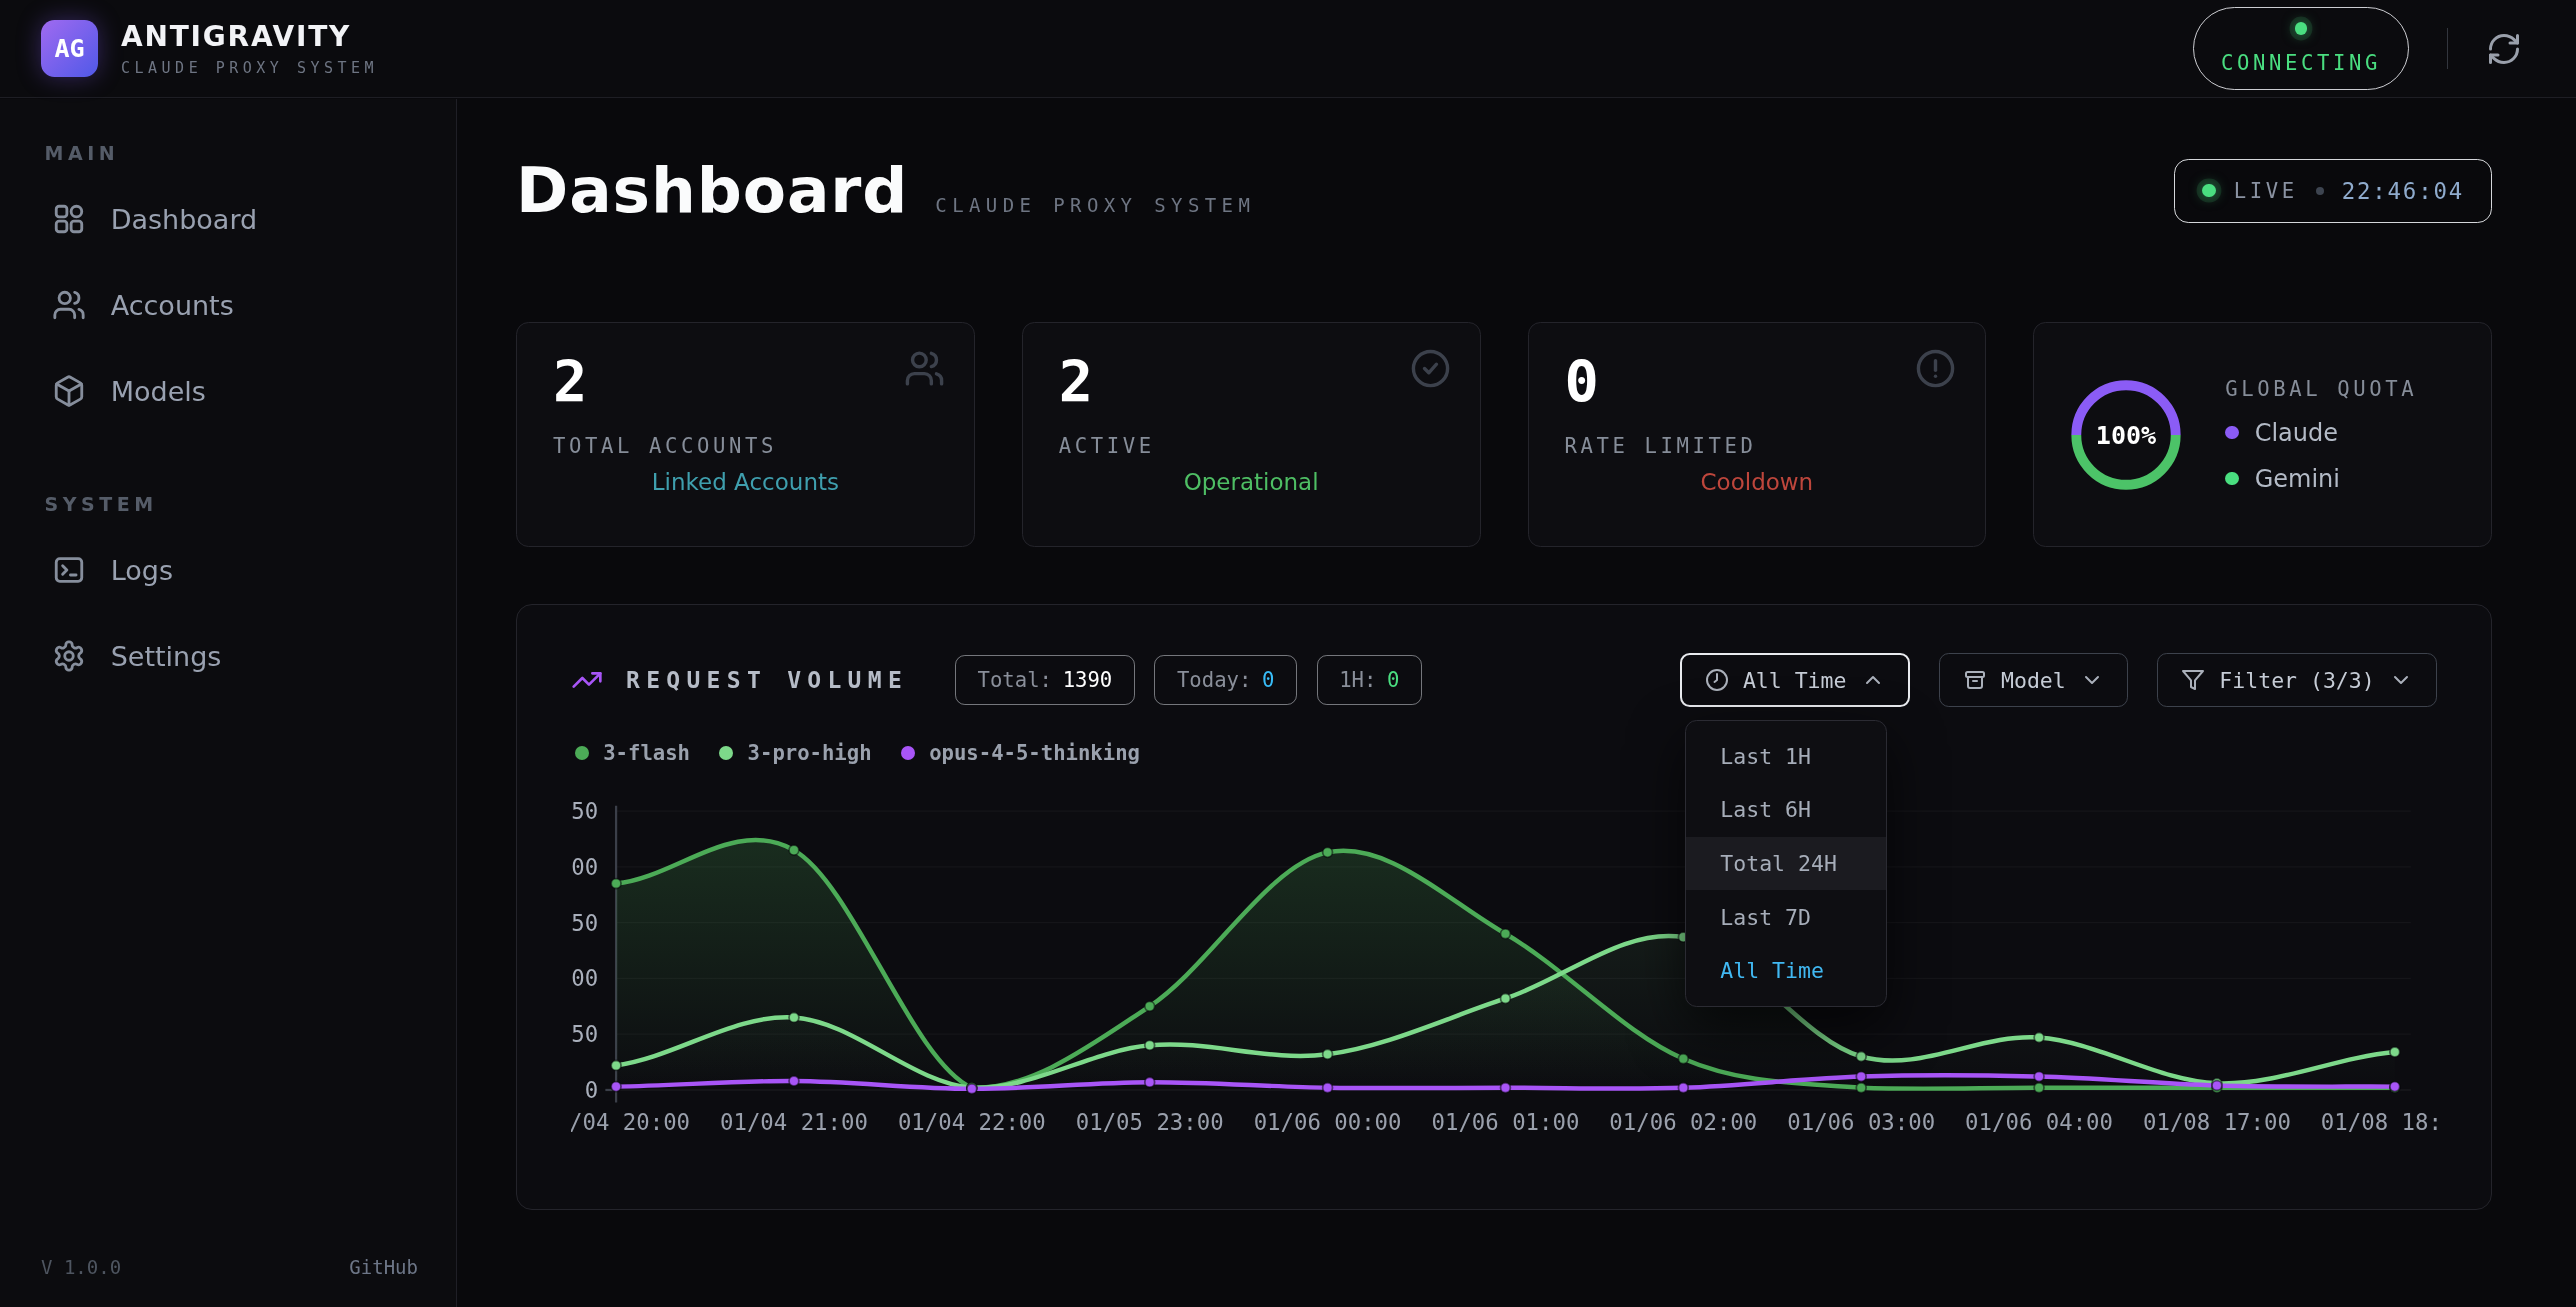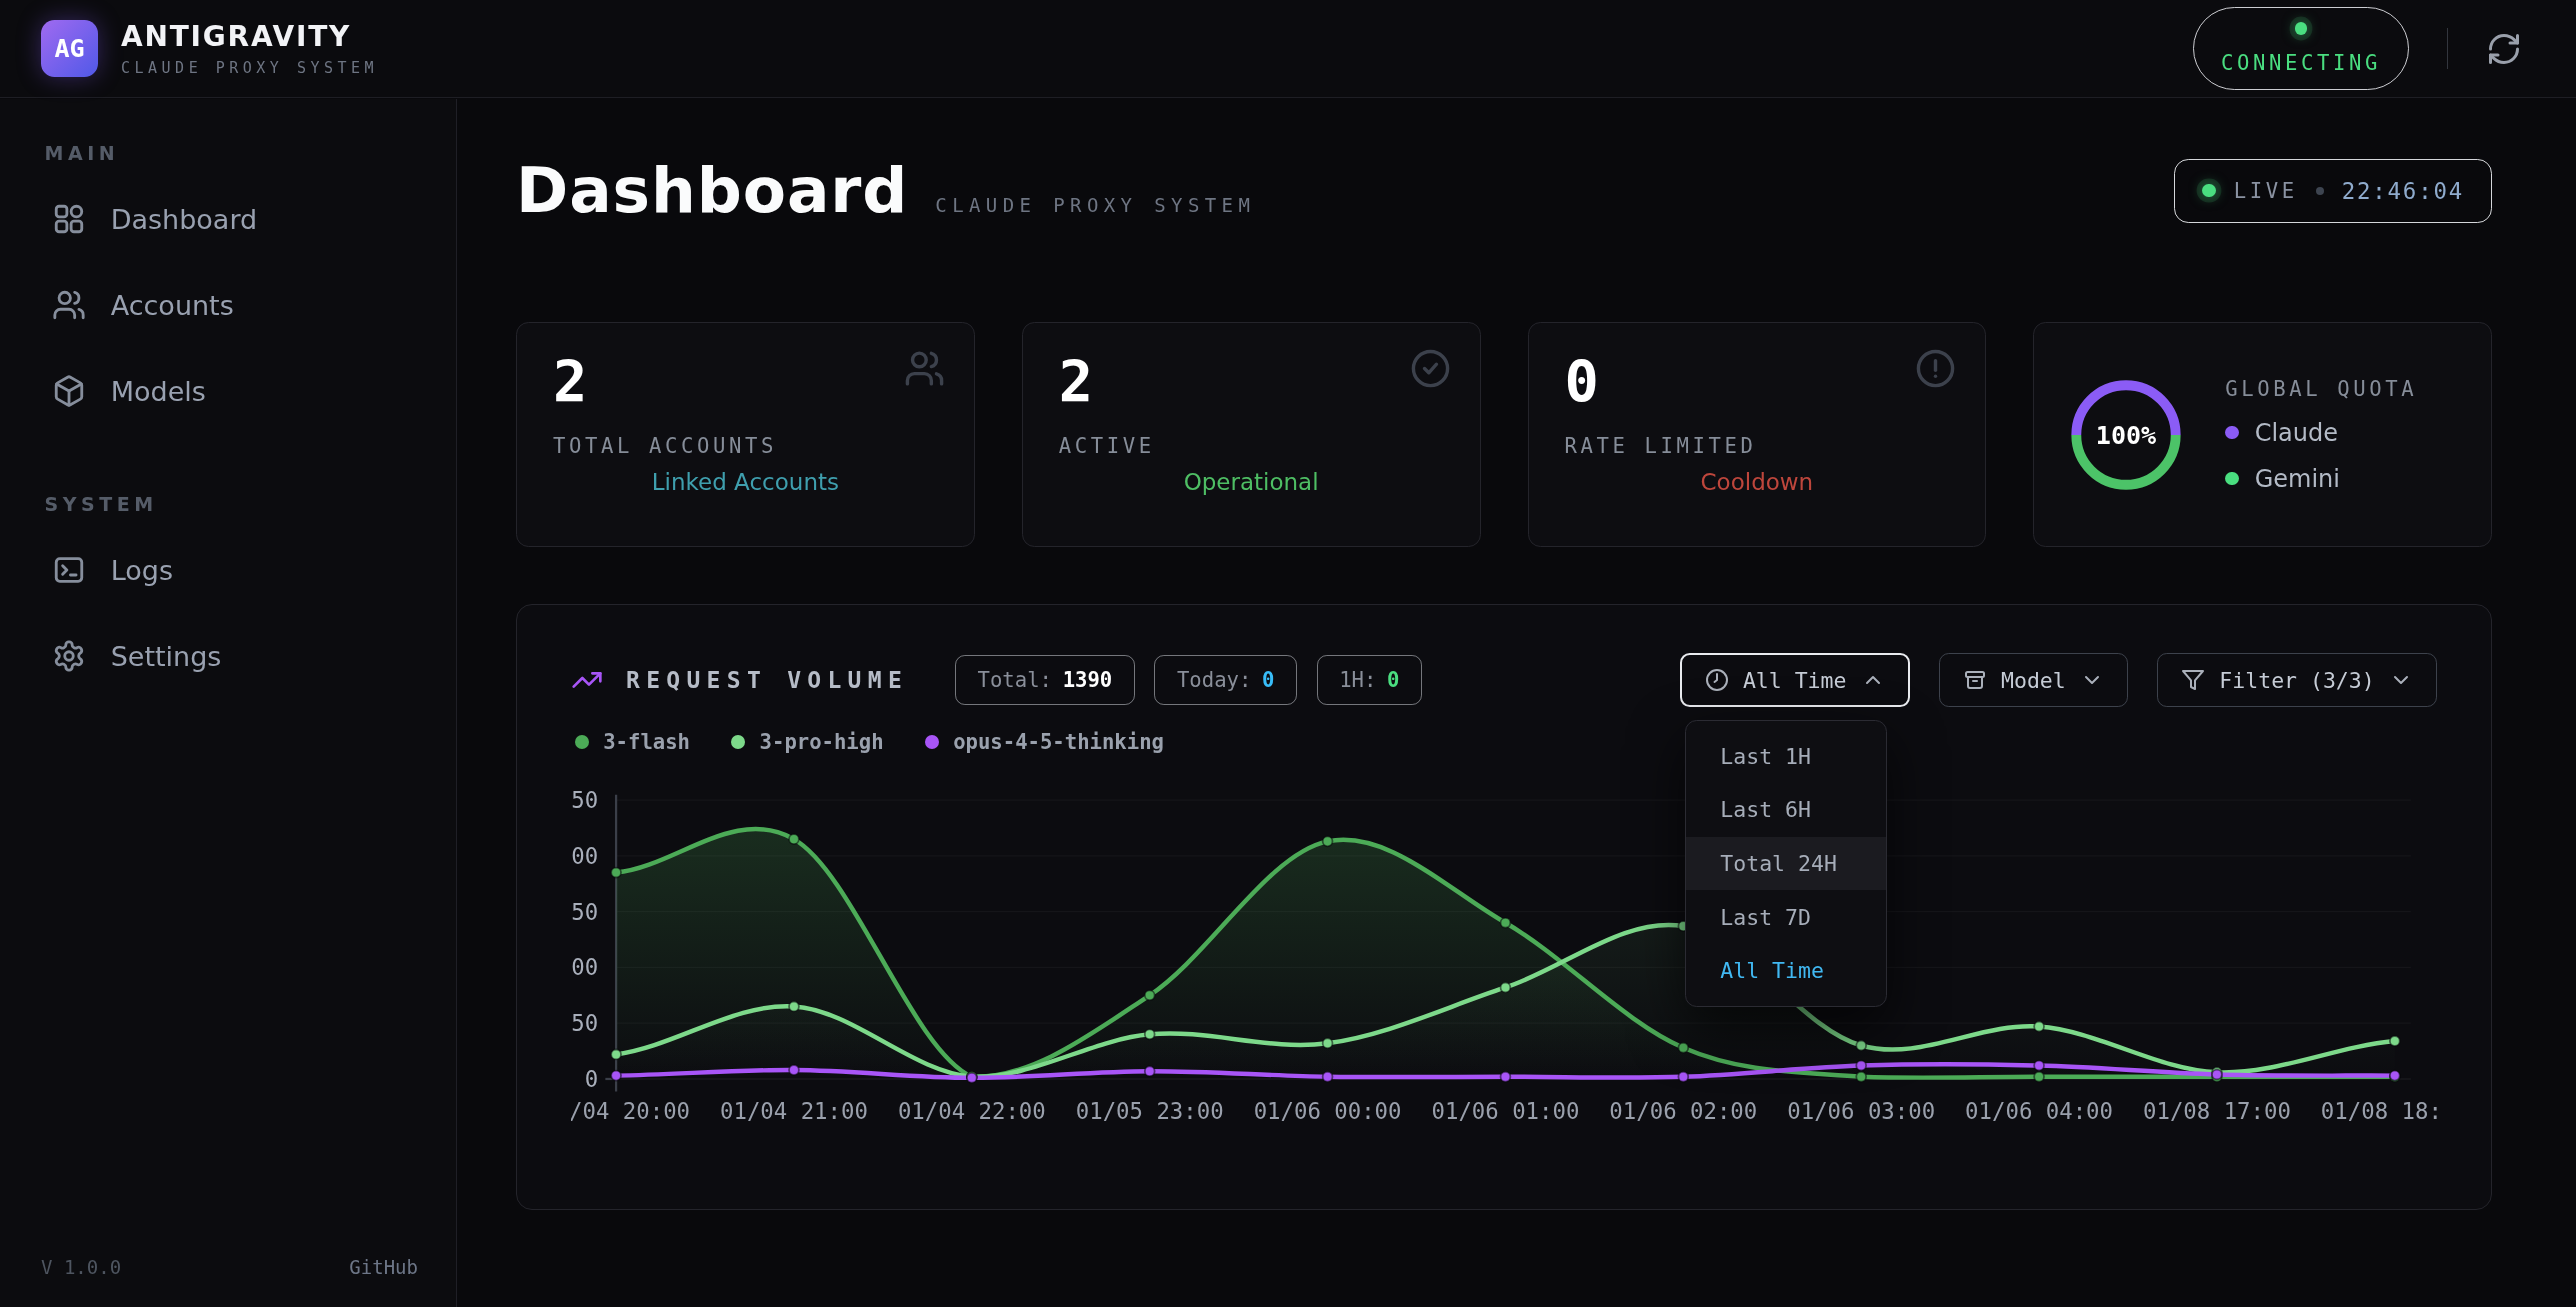--- a/index.html
+++ b/index.html
@@ -76,37 +76,37 @@
     padding:48px 54px 0 54px; position:relative; }
   .panel-header { display:flex; align-items:center; justify-content:space-between; }
   .ph-left { display:flex; align-items:center; }
   .trend-icon { width:32px; height:32px; color:#a855f7; }
   .panel-title { margin-left:23px; font-family:"DejaVu Sans Mono","Liberation Mono",monospace;
     font-size:23px; font-weight:700; letter-spacing:6.3px; color:#b6bcc7; }
   .chips { display:flex; gap:19.7px; margin-left:47px; }
   .chip { display:flex; align-items:center; height:50px; padding:0 21.5px; border:1.8px solid rgba(222,226,232,.5);
     border-radius:9.8px; font-family:"DejaVu Sans Mono","Liberation Mono",monospace; font-size:20.6px; }
   .chip .cl { color:#8a8f9a; }
-  .chip .cv { margin-left:10.7px; font-weight:700;text-align:center; }
+  .chip .cv { margin-left:10.7px; font-weight:400;text-align:center; }
   .ph-right { display:flex; align-items:center; gap:29px; }
   .ctl-btn { display:flex; align-items:center; gap:14.3px; height:54px; padding:0 23px;
     background:transparent; border:1.8px solid #3d424c; border-radius:9.8px; color:#c6ccd6; cursor:pointer;
     font-family:"DejaVu Sans Mono","Liberation Mono",monospace; font-size:21.5px; }
   .ctl-btn .icon { width:24px; height:24px; color:#aab0ba; }
   .ctl-btn.active { border:2.7px solid #e9ebef; }
   .btn-wrap { position:relative; }
   .dropdown { position:absolute; top:calc(100% + 12.5px); right:22.4px; width:202px; background:#0e0e12;
     border:0.9px solid #2b2b33; border-radius:11.6px; padding:9px 0; z-index:20;
     box-shadow:0 21.5px 54px rgba(0,0,0,.65); }
   .dd-item { padding:14.3px 0 14.3px 34px; font-family:"DejaVu Sans Mono","Liberation Mono",monospace;
     font-size:21.5px; color:#a6adb9; cursor:pointer; }
   .dd-item.hovered { background:#1b1b20; }
   .dd-item.selected { color:#41b8f2; }
 
-  .legend { display:flex; align-items:center; gap:41px; margin-top:23px; padding-left:3.6px; }
+  .legend { display:flex; align-items:center; gap:29px; margin-top:34px; padding-left:3.6px; }
   .legend-item { display:flex; align-items:center; gap:14.3px;
     font-family:"DejaVu Sans Mono","Liberation Mono",monospace; font-size:20.6px; font-weight:700; color:#9aa1ad; }
   .legend-item .ldot { width:14.3px; height:14.3px; border-radius:50%; }
   .chart-mount { margin-top:30px; }
 </style>
 </head>
 <body>
 
 <div>
 

